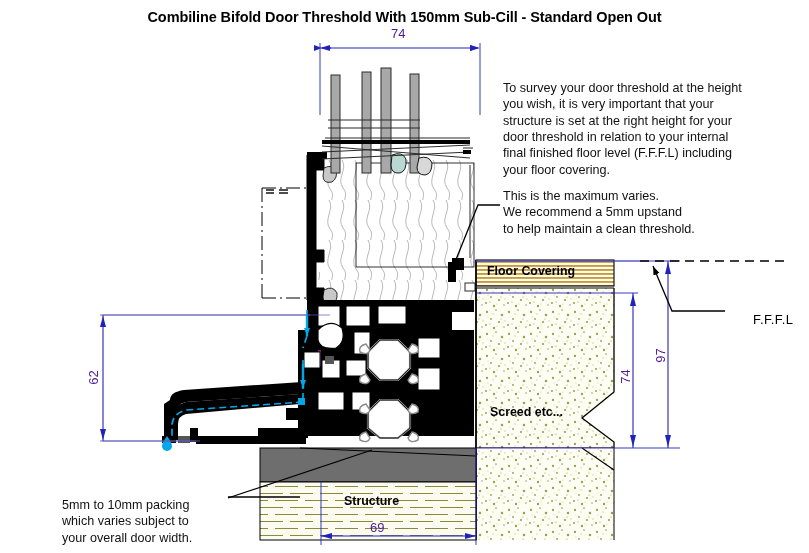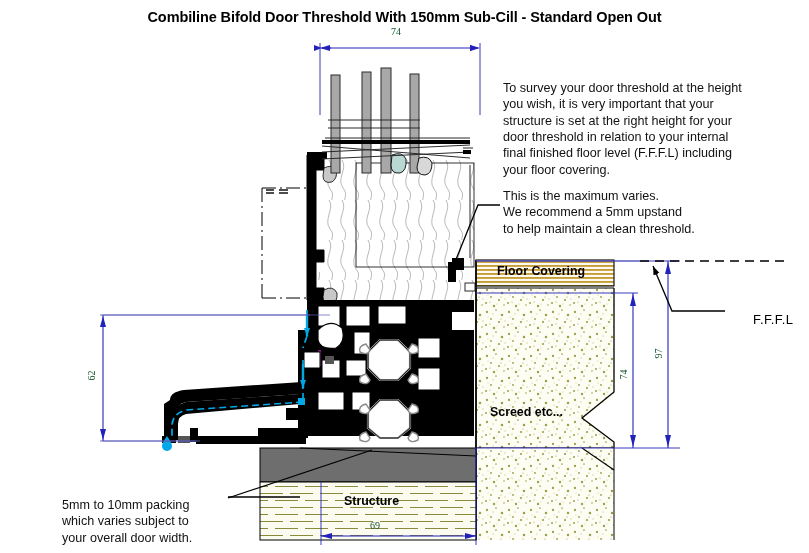--- a/index.html
+++ b/index.html
@@ -40,23 +40,23 @@
     line-height: 1.30;
     white-space: pre-line;
   }
   .note-right-1 { left: 503px; top: 80px; width: 300px; }
   .note-right-2 { left: 503px; top: 188px; width: 300px; }
   .note-left-1  { left: 27px;  top: 186px; width: 236px; }
   .note-left-2  { left: 62px;  top: 497px; width: 230px; }
 
   .dim-text {
     position: absolute;
-    font-size: 10px;
-    color: #14532d;
-    font-family: Liberation Serif, serif;
+    font-size: 13px;
+    color: #4c1d95;
+    font-family: Liberation Sans, sans-serif;
   }
   .dim-vert {
     transform-origin: 50% 50%;
   }
   .lbl {
     position: absolute;
     font-size: 12.4px;
     font-weight: bold;
     color: #000000;
     font-family: "Liberation Sans", sans-serif;
@@ -388,21 +388,21 @@
   <div class="dim-text" style="left:391px; top:26px;">74</div>
 
   <div class="dim-text dim-vert" style="left:86px; top:370px; transform:rotate(-90deg);">62</div>
 
   <div class="dim-text dim-vert" style="left:618px; top:369px; transform:rotate(-90deg);">74</div>
 
   <div class="dim-text dim-vert" style="left:653px; top:348px; transform:rotate(-90deg);">97</div>
 
   <div class="dim-text" style="left:370px; top:520px;">69</div>
 
-  <div class="lbl" style="left:497px; top:264px;">Floor Covering</div>
+  <div class="lbl" style="left:487px; top:264px;">Floor Covering</div>
 
   <div class="lbl" style="left:490px; top:405px;">Screed etc...</div>
 
   <div class="lbl" style="left:344px; top:494px;">Structure</div>
 
   <div class="lbl-fffl" style="left:729px; top:312px;margin-left:24px;">F.F.F.L</div>
 
 </div>
 
 </body></html>

